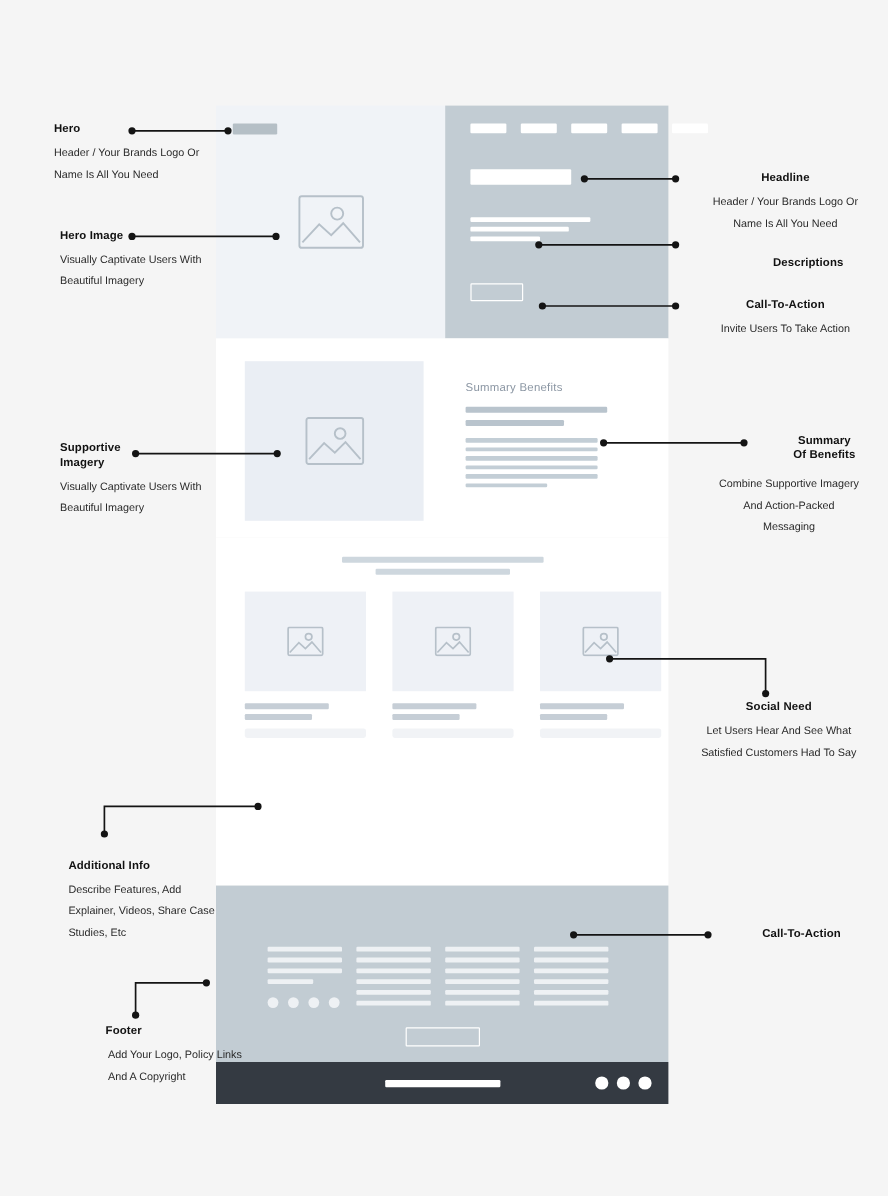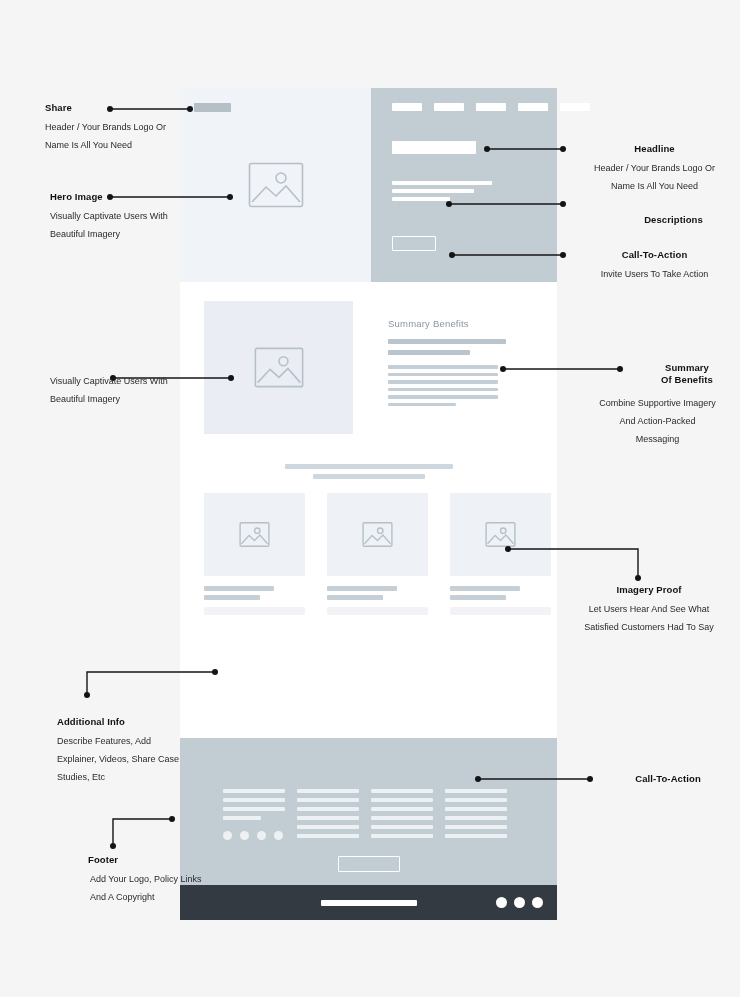--- a/index.html
+++ b/index.html
@@ -282,21 +282,21 @@
     <line x1="478" y1="779" x2="590" y2="779"></line>
       <circle cx="478" cy="779" r="3"></circle>
       <circle cx="590" cy="779" r="3"></circle>
 
     <polyline points="172,819 113,819 113,846"></polyline>
       <circle cx="172" cy="819" r="3"></circle>
       <circle cx="113" cy="846" r="3"></circle>
   </svg>
 
   <div class="ann" style="left:45px; top:102px; width:160px;">
-    <div class="ann-title">Share</div>
+    <div class="ann-title">Hero</div>
     <div class="ann-body">Header / Your Brands Logo Or
 Name Is All You Need</div>
   </div>
 
   <div class="ann" style="left:50px; top:191px; width:160px;">
     <div class="ann-title">Hero Image</div>
     <div class="ann-body">Visually Captivate Users With
 Beautiful Imagery</div>
   </div>
 
@@ -309,34 +309,36 @@
   <div class="ann ann-right" style="left:572px; top:214px; width:165px;margin-left:19px;">
     <div class="ann-title">Descriptions</div>
   </div>
 
   <div class="ann ann-right" style="left:572px; top:249px; width:165px;">
     <div class="ann-title">Call-To-Action</div>
     <div class="ann-body">Invite Users To Take Action</div>
   </div>
 
   <div class="ann" style="left:50px; top:368px; width:160px;">
+    <div class="ann-title">Supportive
+Imagery</div>
     <div class="ann-body">Visually Captivate Users With
 Beautiful Imagery</div>
   </div>
 
   <div class="ann ann-right" style="left:627px; top:362px; width:120px;">
     <div class="ann-title">Summary
 Of Benefits</div>
     <div class="ann-body" style="position:absolute; left:-57px; top:28px; width:175px;">Combine Supportive Imagery
 And Action-Packed
 Messaging</div>
   </div>
 
   <div class="ann" style="left:560px; top:584px; width:178px; text-align:center;">
-    <div class="ann-title">Imagery Proof</div>
+    <div class="ann-title">Social Need</div>
     <div class="ann-body">Let Users Hear And See What
 Satisfied Customers Had To Say</div>
   </div>
 
   <div class="ann" style="left:57px; top:716px; width:170px;">
     <div class="ann-title">Additional Info</div>
     <div class="ann-body">Describe Features, Add
 Explainer, Videos, Share Case
 Studies, Etc</div>
   </div>

